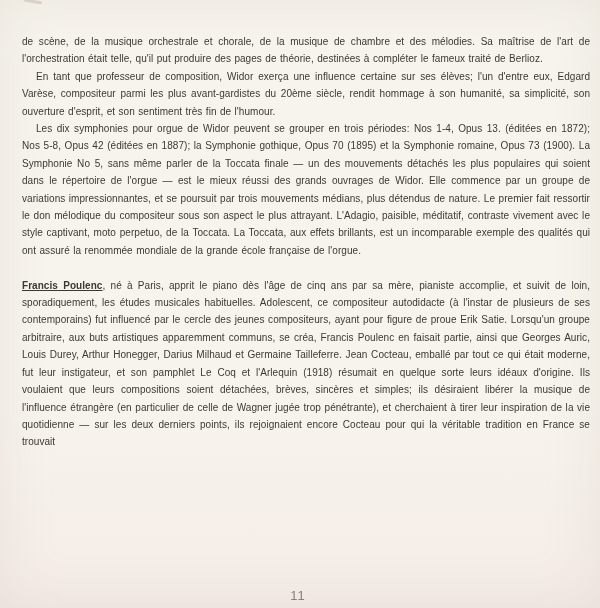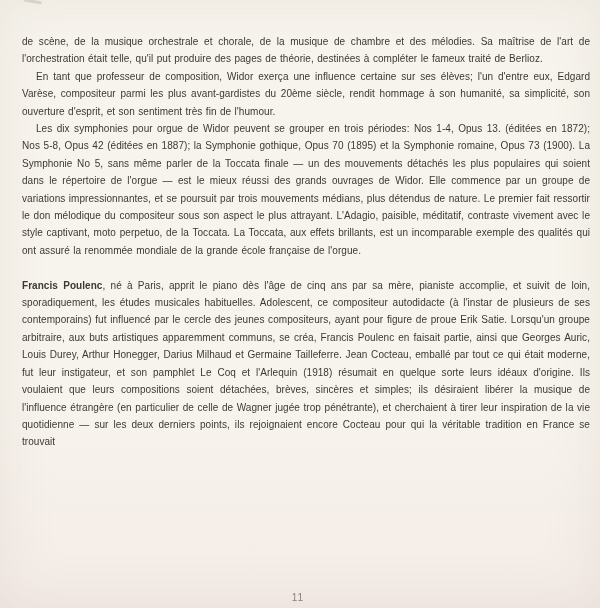--- a/index.html
+++ b/index.html
@@ -43,28 +43,28 @@
   p.para {
     margin: 0;
   }
   p.para.indent {
     text-indent: 14px;
   }
   p.para.gap {
     margin-top: 17.4px;
   }
   .it { }
-  .bd { font-weight: bold; }
+  .bd { font-weight: bold; text-decoration: underline; }
   .page-number {
     position: absolute;
     bottom: 5px;
     left: 0;
     right: 4px;
     text-align: center;
-    font-size: 10px;
+    font-size: 13px;
     letter-spacing: 1px;
     color: #86817a;
   }
 </style>
 </head>
 <body style="background: linear-gradient(rgb(247, 244, 237) 0%, rgb(247, 244, 237) 65%, rgb(244, 235, 231) 100%); color: rgb(60, 56, 52);">
 
 <div class="page">
   <div class="scan-mark"></div>
   <div class="text-block">

